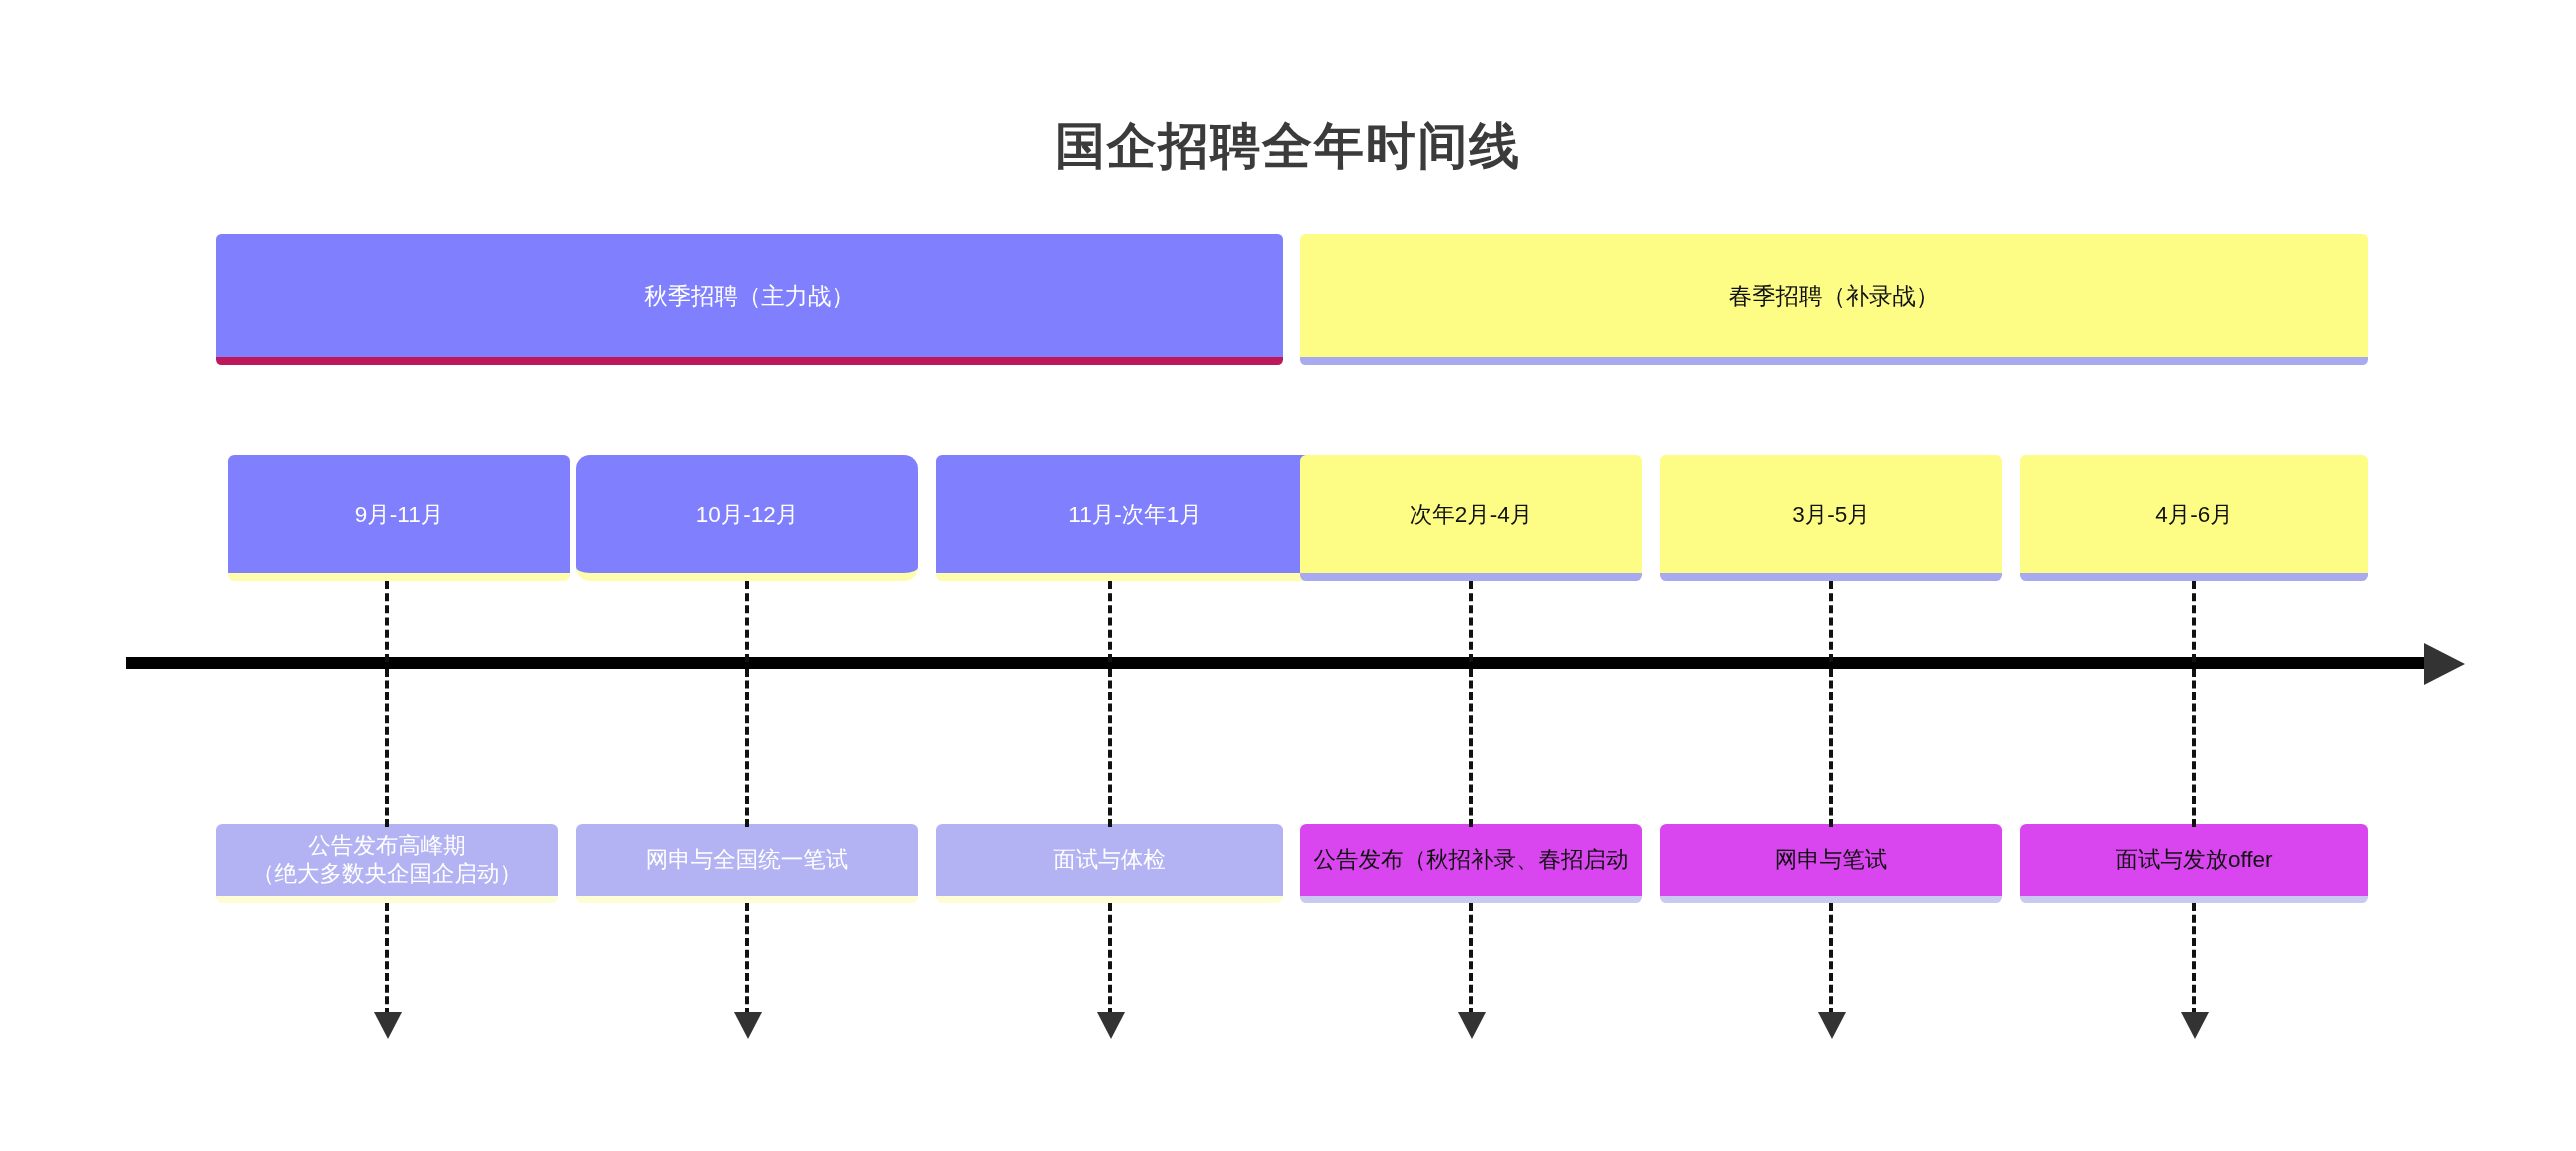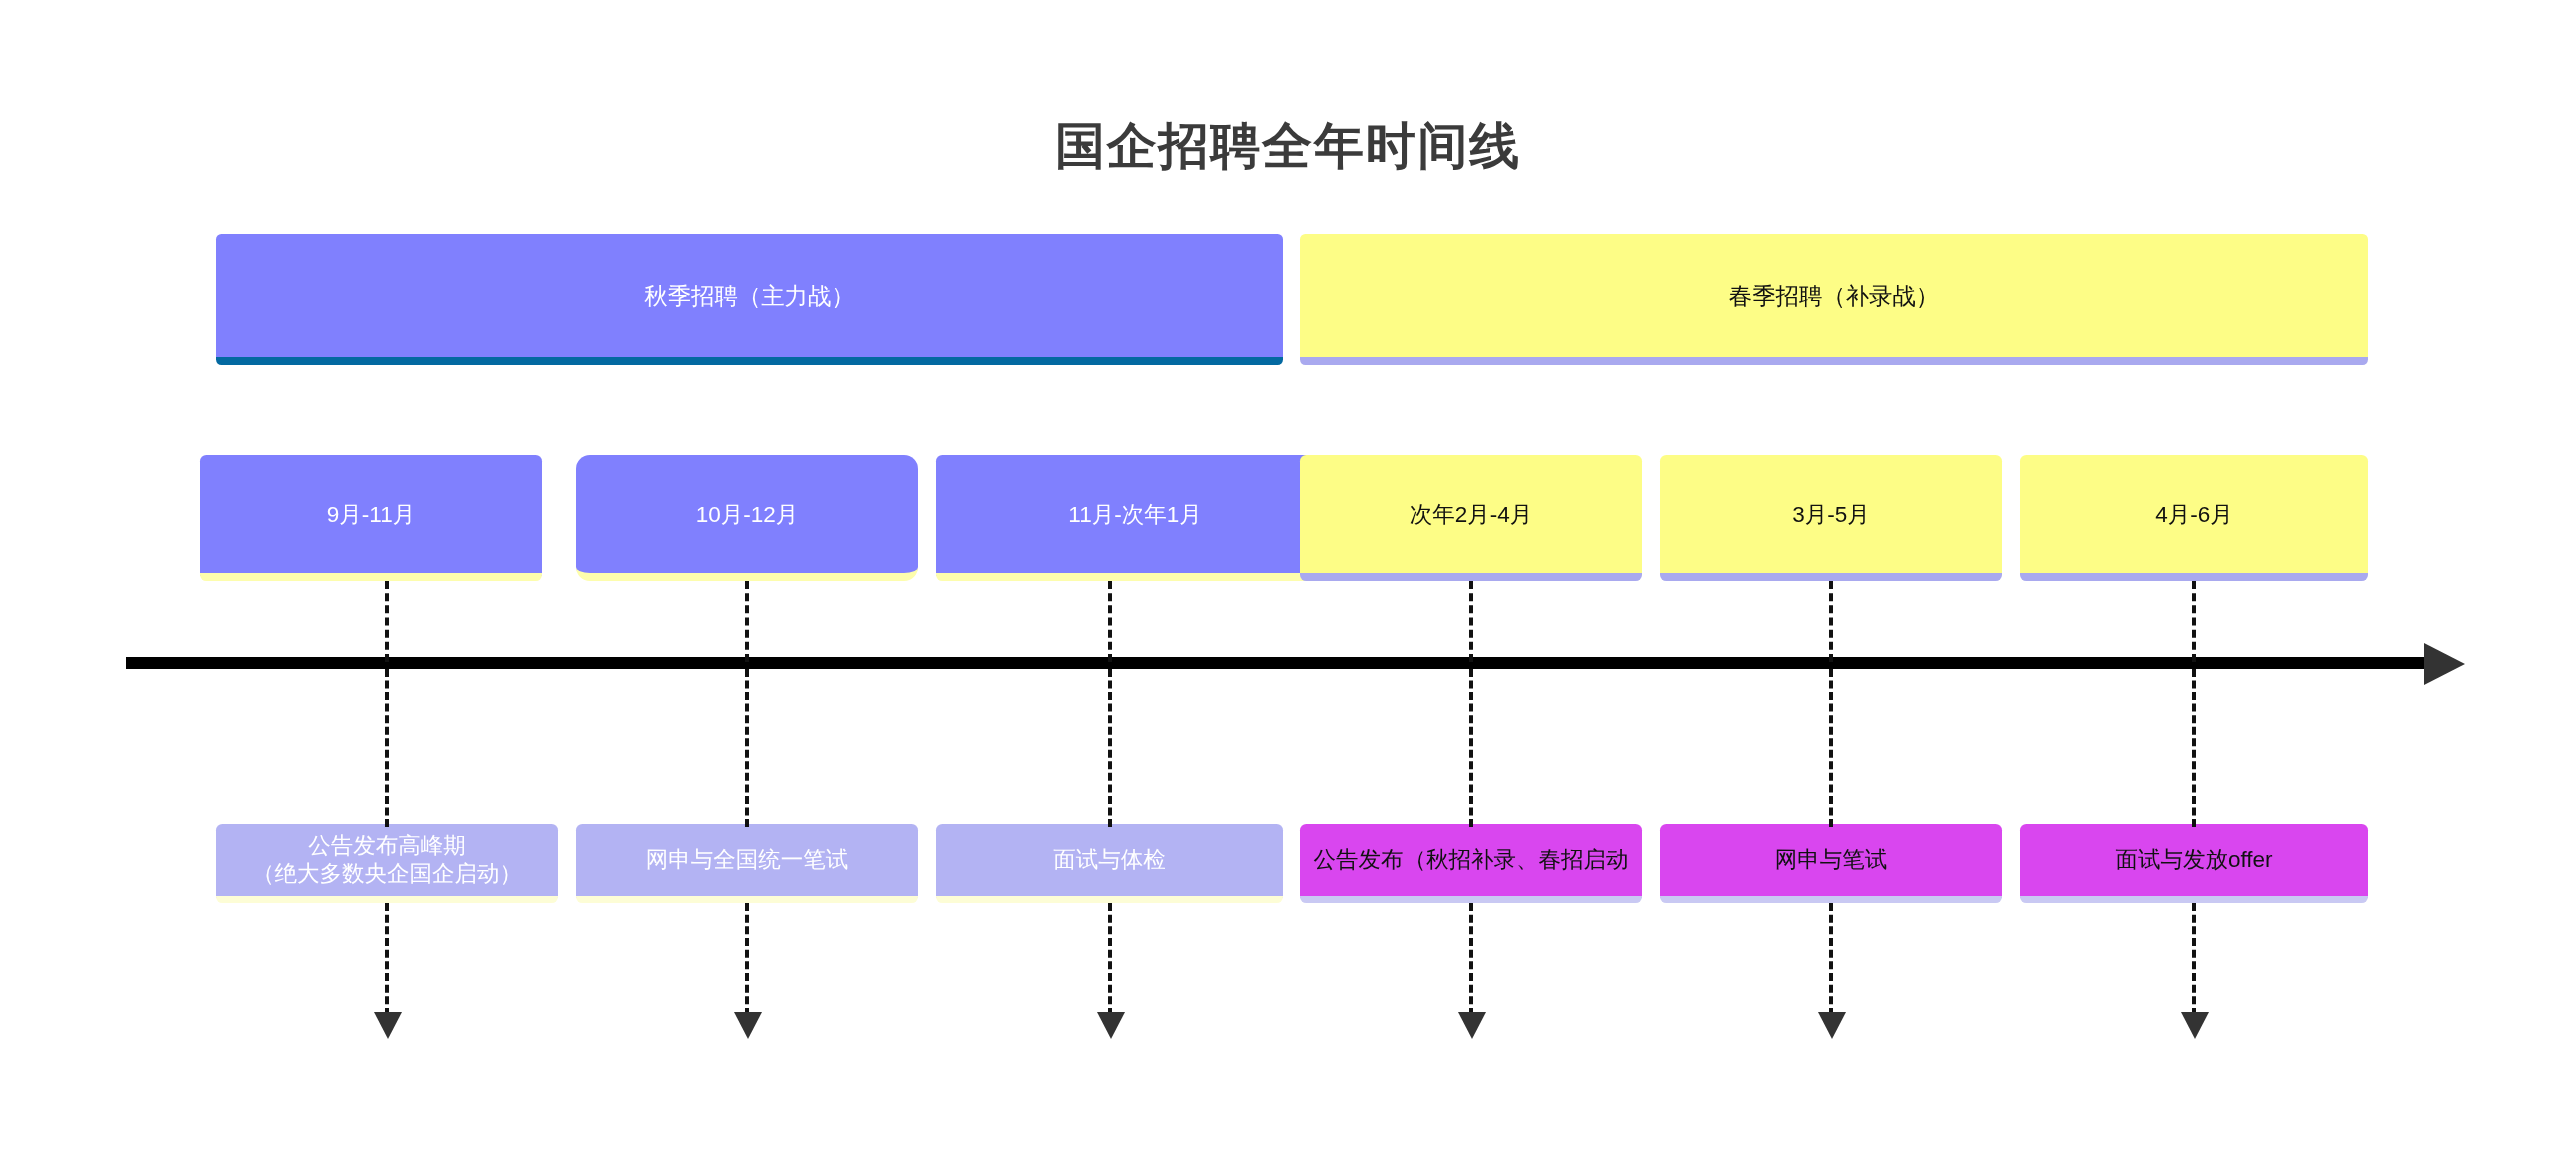--- a/index.html
+++ b/index.html
@@ -24,21 +24,21 @@
     position:absolute;top:234px;height:131px;
     border-radius:5.4px;
     display:flex;align-items:center;justify-content:center;
     font-size:23.4px;
     box-sizing:border-box;
   }
   .banner .banner-label{pointer-events:none;}
   .banner-autumn{
     left:216px;width:1067px;
     background:#8080fe;color:#ffffff;
-    border-bottom:8px solid #0369a1;
+    border-bottom:8px solid #be185d;
   }
   .banner-spring{
     left:1300px;width:1068px;
     background:#fdfd86;color:#111111;
     border-bottom:8px solid #a9a9ef;
   }
 
   
   .period{
     position:absolute;top:455px;height:126px;
@@ -130,21 +130,21 @@
 
   <div id="page-title">国企招聘全年时间线</div>
 
   <div class="banner banner-autumn">
     <span class="banner-label">秋季招聘（主力战）</span>
   </div>
   <div class="banner banner-spring">
     <span class="banner-label">春季招聘（补录战）</span>
   </div>
 
-  <div class="period purple" style="left:200px;width:342px;">
+  <div class="period purple" style="left:228px;width:342px;">
     <span>9月-11月</span>
   </div>
   <div class="period purple" style="left:576px;width:342px;border-radius:14px;">
     <span>10月-12月</span>
   </div>
   <div class="period purple" style="left:936px;width:398px;">
     <span>11月-次年1月</span>
   </div>
   <div class="period yellow" style="left:1300px;width:342px;">
     <span>次年2月-4月</span>

